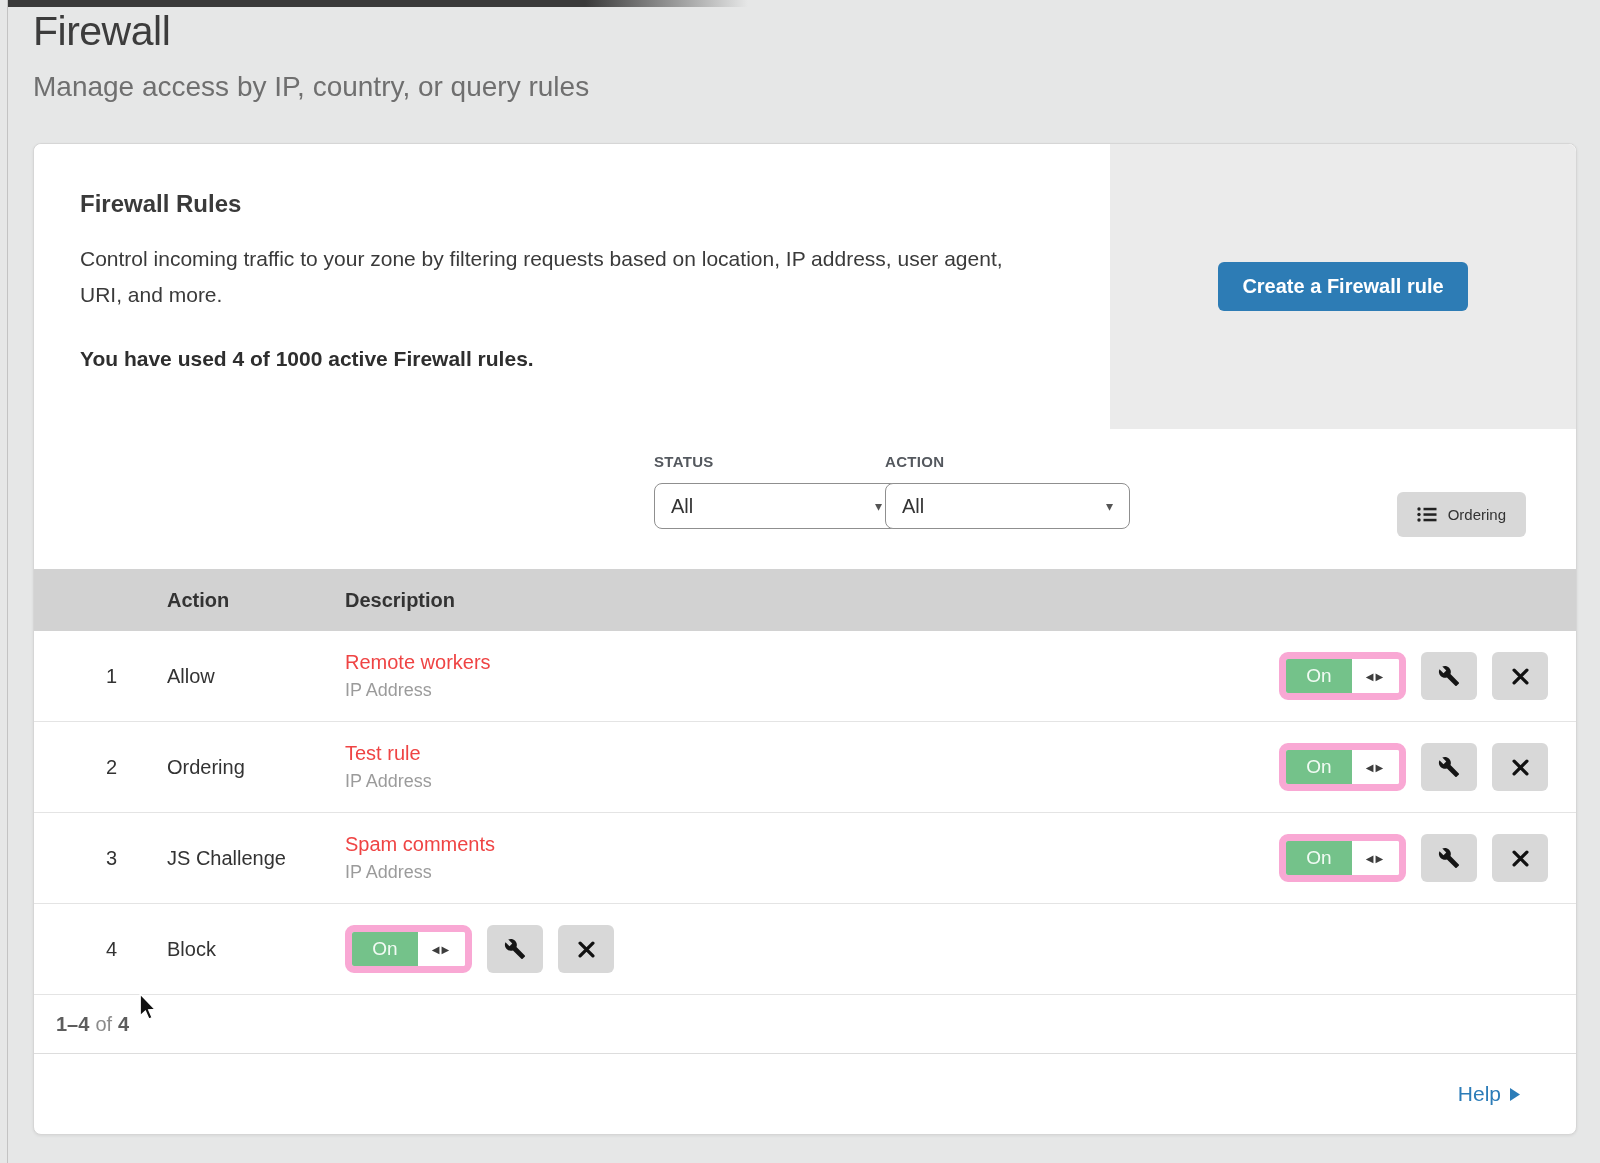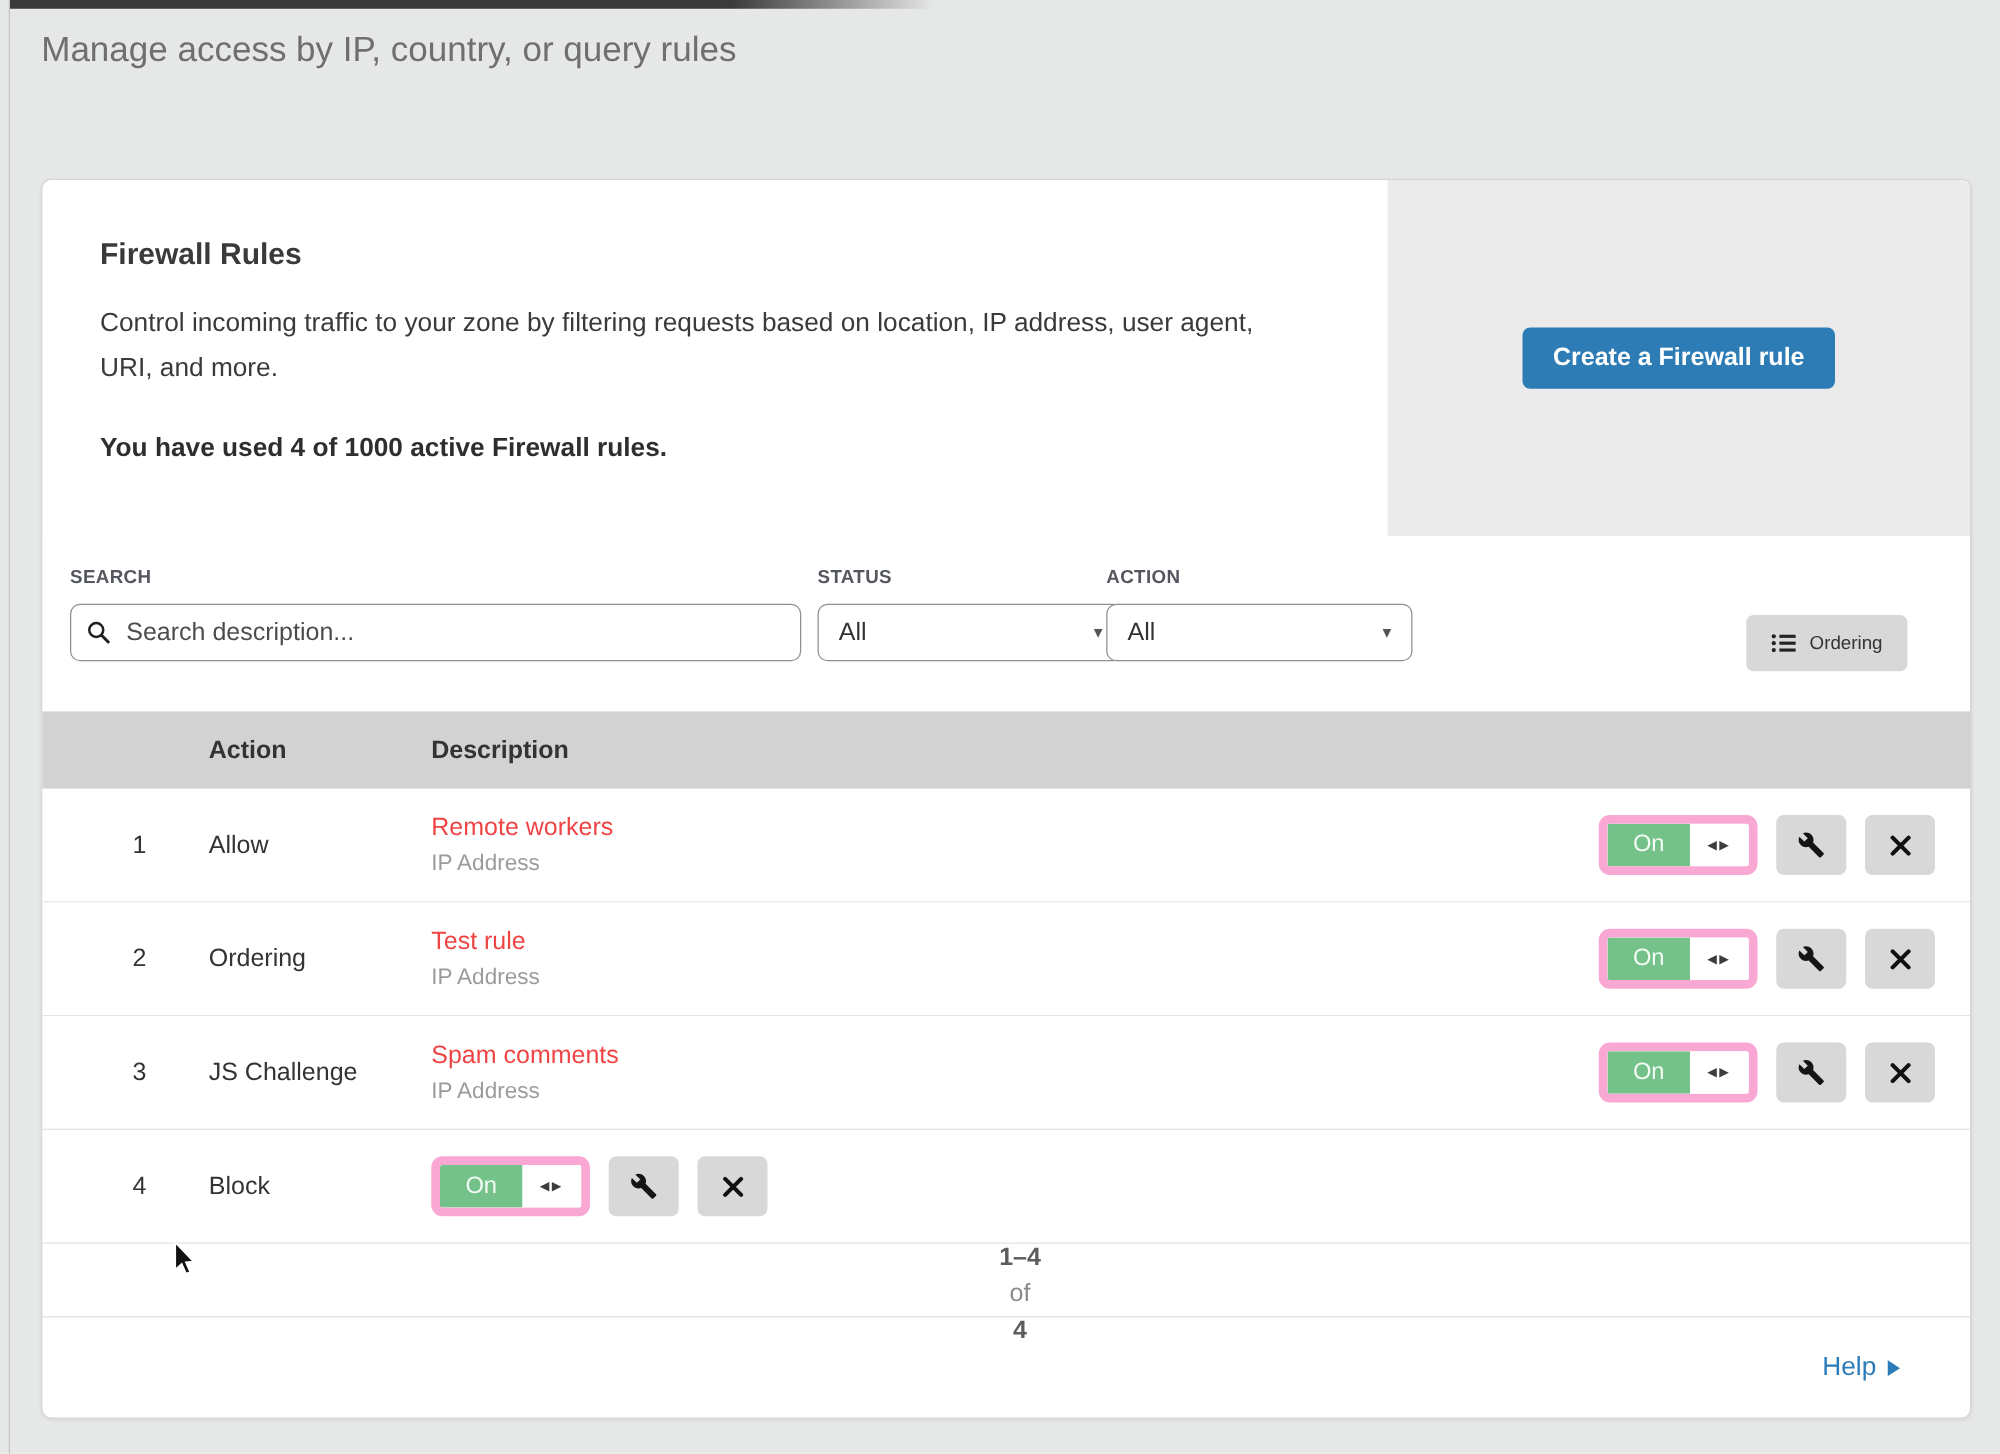--- a/index.html
+++ b/index.html
@@ -64,64 +64,55 @@
   .toggle { width:127px; height:48px; border:7px solid #f9a8d4; border-radius:9px;
     display:flex; overflow:hidden; cursor:pointer; background:#fff; }
   .toggle-on { width:66px; background:#74c28a; color:#f2fbf4; display:flex; align-items:center;
     justify-content:center; font-size:19px; }
   .toggle-handle { flex:1; background:#fff; display:flex; align-items:center; justify-content:center; }
   .toggle-arrows { font-family:"DejaVu Sans", sans-serif; font-size:10px; color:#3d3d3d; letter-spacing:2px; }
   .icon-btn { width:56px; height:48px; background:#d8d8d8; border:none; border-radius:6px;
     display:flex; align-items:center; justify-content:center; cursor:pointer; }
 
   
-  .pagination { height:58px; display:flex; align-items:center; padding-left:22px; font-size:20px; gap:6px;flex-direction:column; }
+  .pagination { height:58px; display:flex; align-items:center; padding-left:22px; font-size:20px; gap:6px; }
   .pg-range, .pg-total { font-weight:700; color:#5d5d5d; }
   .pg-of { color:#8b8b8b; }
   .help-row { height:81px; border-top:1px solid #dddddd; display:flex; align-items:center;
     justify-content:flex-end; padding-right:56px; }
   .help-link { display:flex; align-items:center; gap:9px; font-size:21px; color:#2c7cb8;
     text-decoration:none; cursor:pointer; }
 
   .cursor { position:absolute; left:138px; top:994px; }
 </style>
 </head>
 <body>
 
 <div class="artifact-top"></div>
 <div class="artifact-left"></div>
 
 <header class="page-header">
+  <div class="page-title">Firewall</div>
   <div class="page-subtitle">Manage access by IP, country, or query rules</div>
 </header>
 
 <section class="card">
 
   <div class="intro">
     <div class="intro-left">
       <h2 class="intro-heading">Firewall Rules</h2>
       <p class="intro-desc">Control incoming traffic to your zone by filtering requests based on location, IP address, user agent, URI, and more.</p>
       <p class="intro-usage">You have used 4 of 1000 active Firewall rules.</p>
     </div>
     <div class="intro-right">
       <button class="create-btn">Create a Firewall rule</button>
     </div>
   </div>
 
   <div class="filters">
-    <div class="fgroup" style="left:22px;">
-      <label class="flabel">SEARCH</label>
-      <div class="search-wrap">
-        <svg class="search-icon" viewBox="0 0 20 20">
-          <circle cx="8" cy="8" r="5.6" fill="none" stroke="#1f1f1f" stroke-width="2"></circle>
-          <line x1="12.4" y1="12.4" x2="17.6" y2="17.6" stroke="#1f1f1f" stroke-width="2.4" stroke-linecap="round"></line>
-        </svg>
-        <input class="search-input" type="text" placeholder="Search description..." style="">
-      </div>
-    </div>
 
     <div class="fgroup" style="left:620px;">
       <label class="flabel">STATUS</label>
       <div class="select-box">
         <span>All</span>
         <span class="caret">▾</span>
       </div>
     </div>
 
     <div class="fgroup" style="left:851px;">

